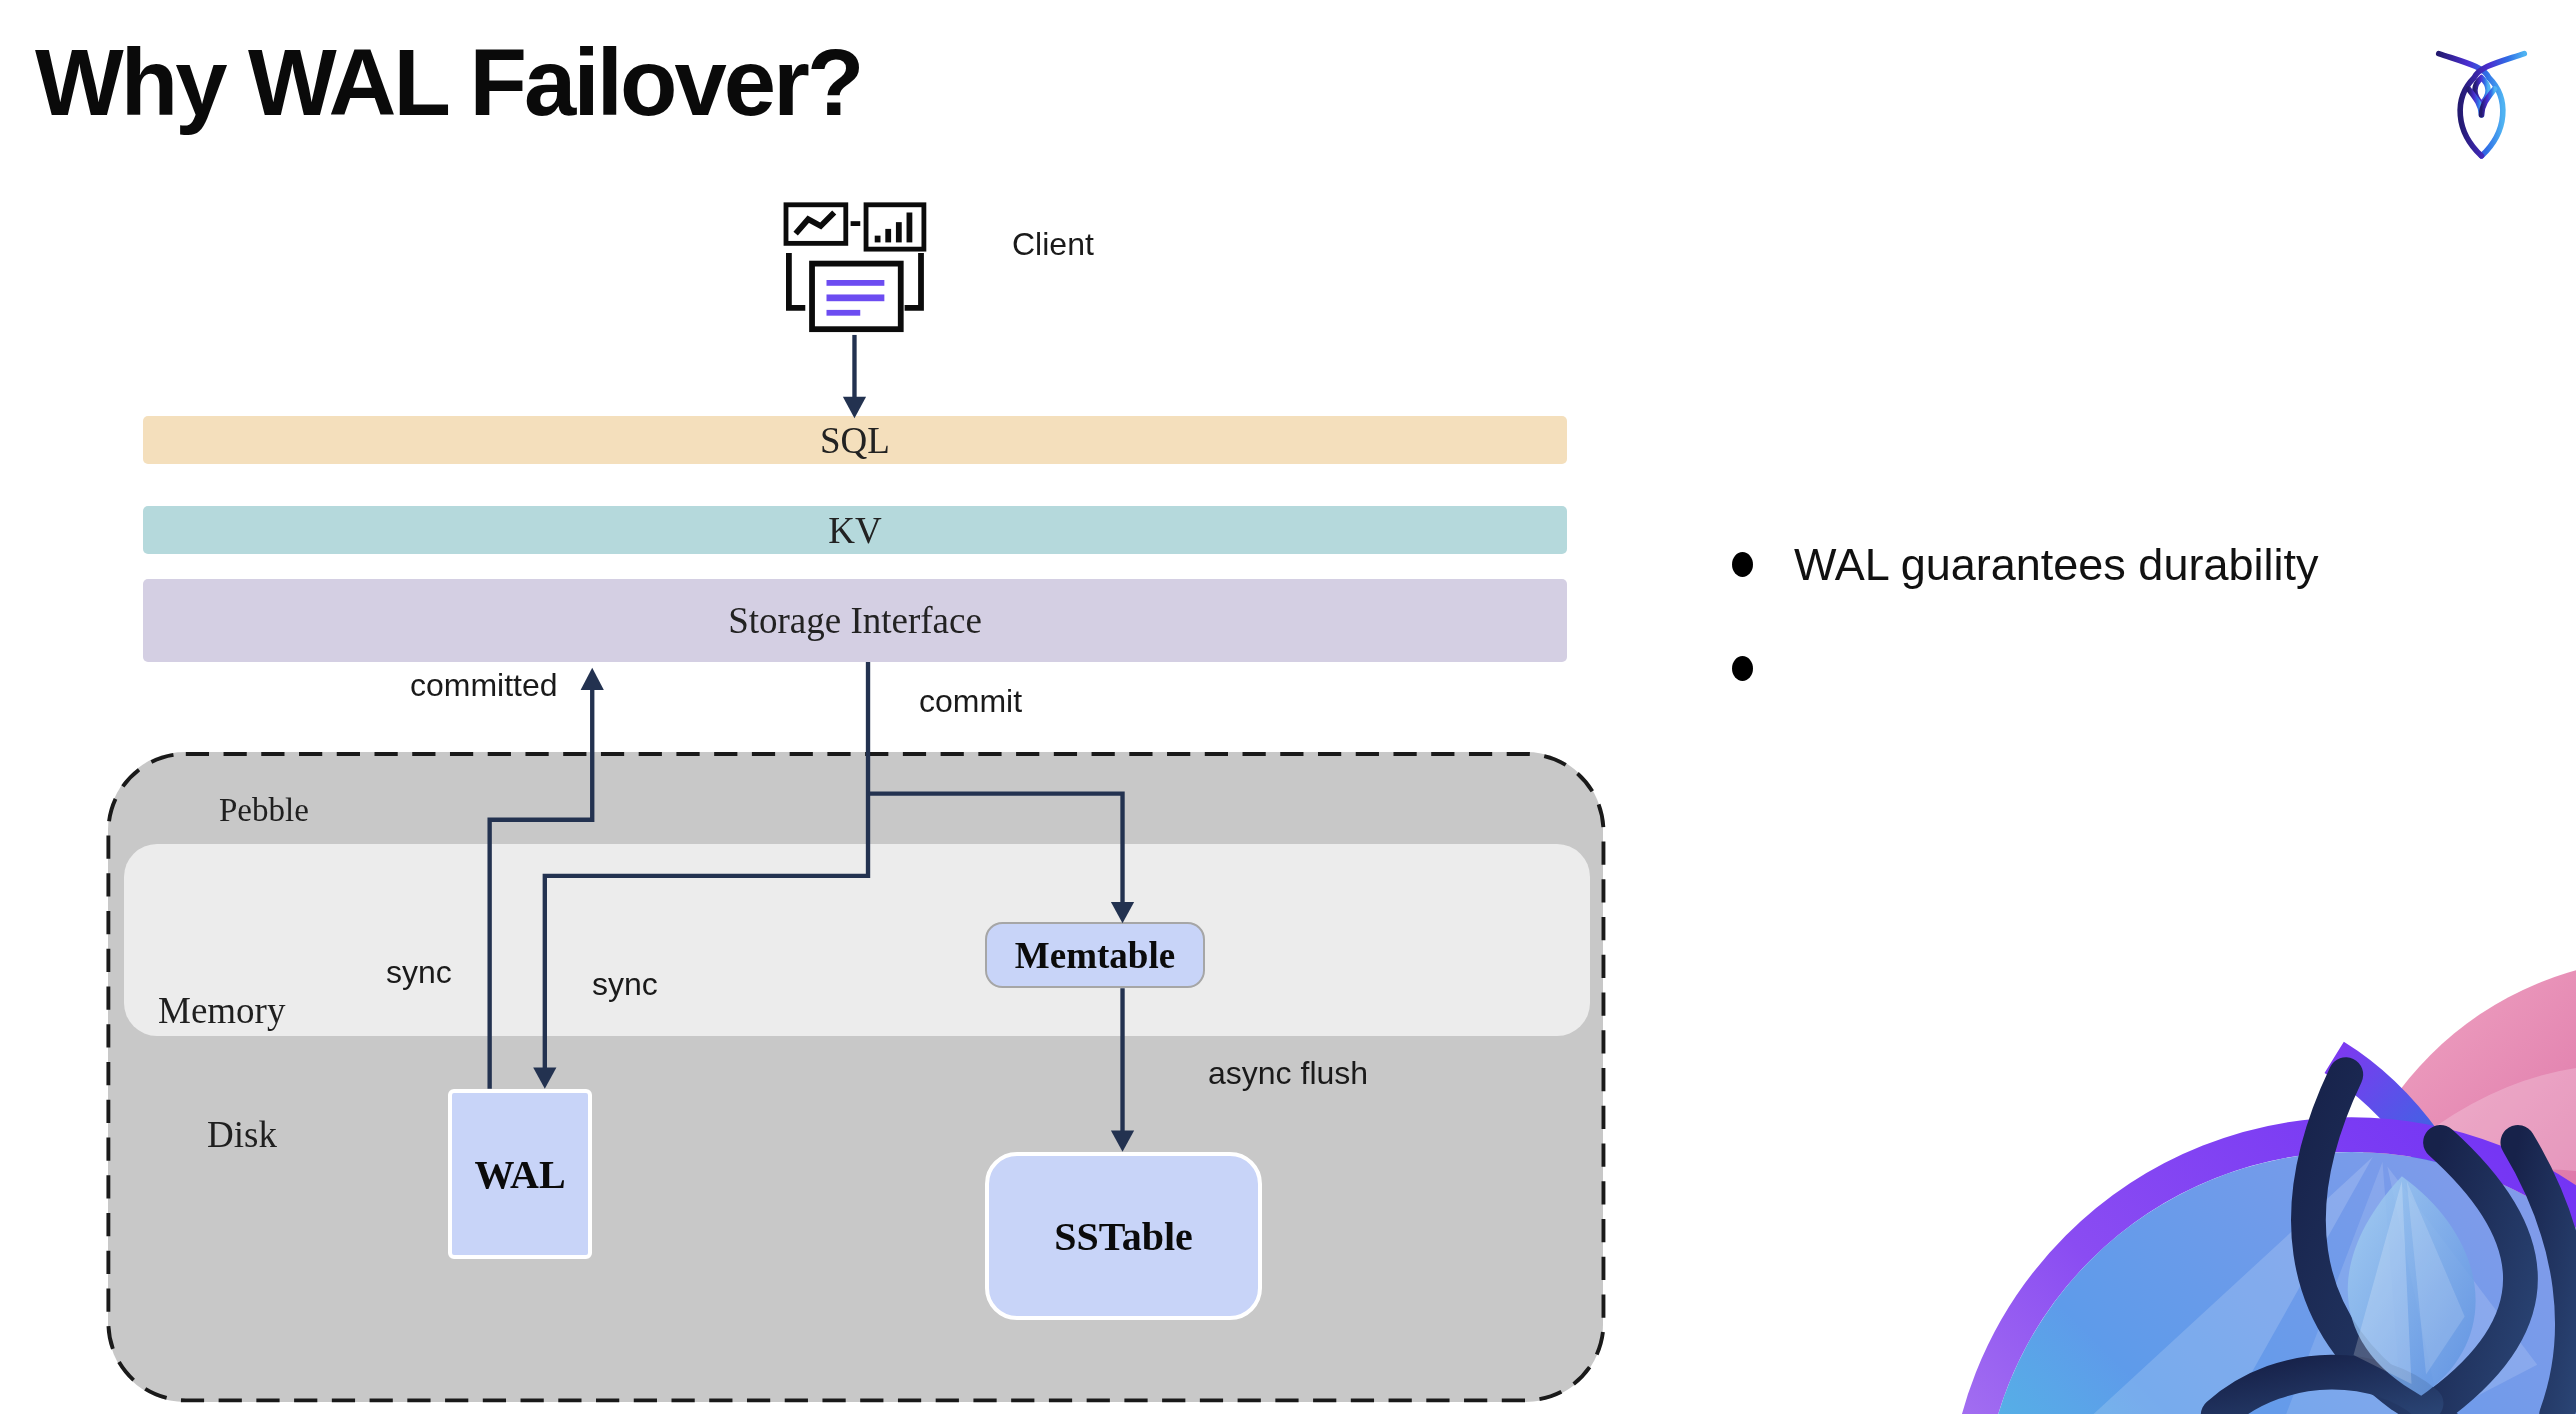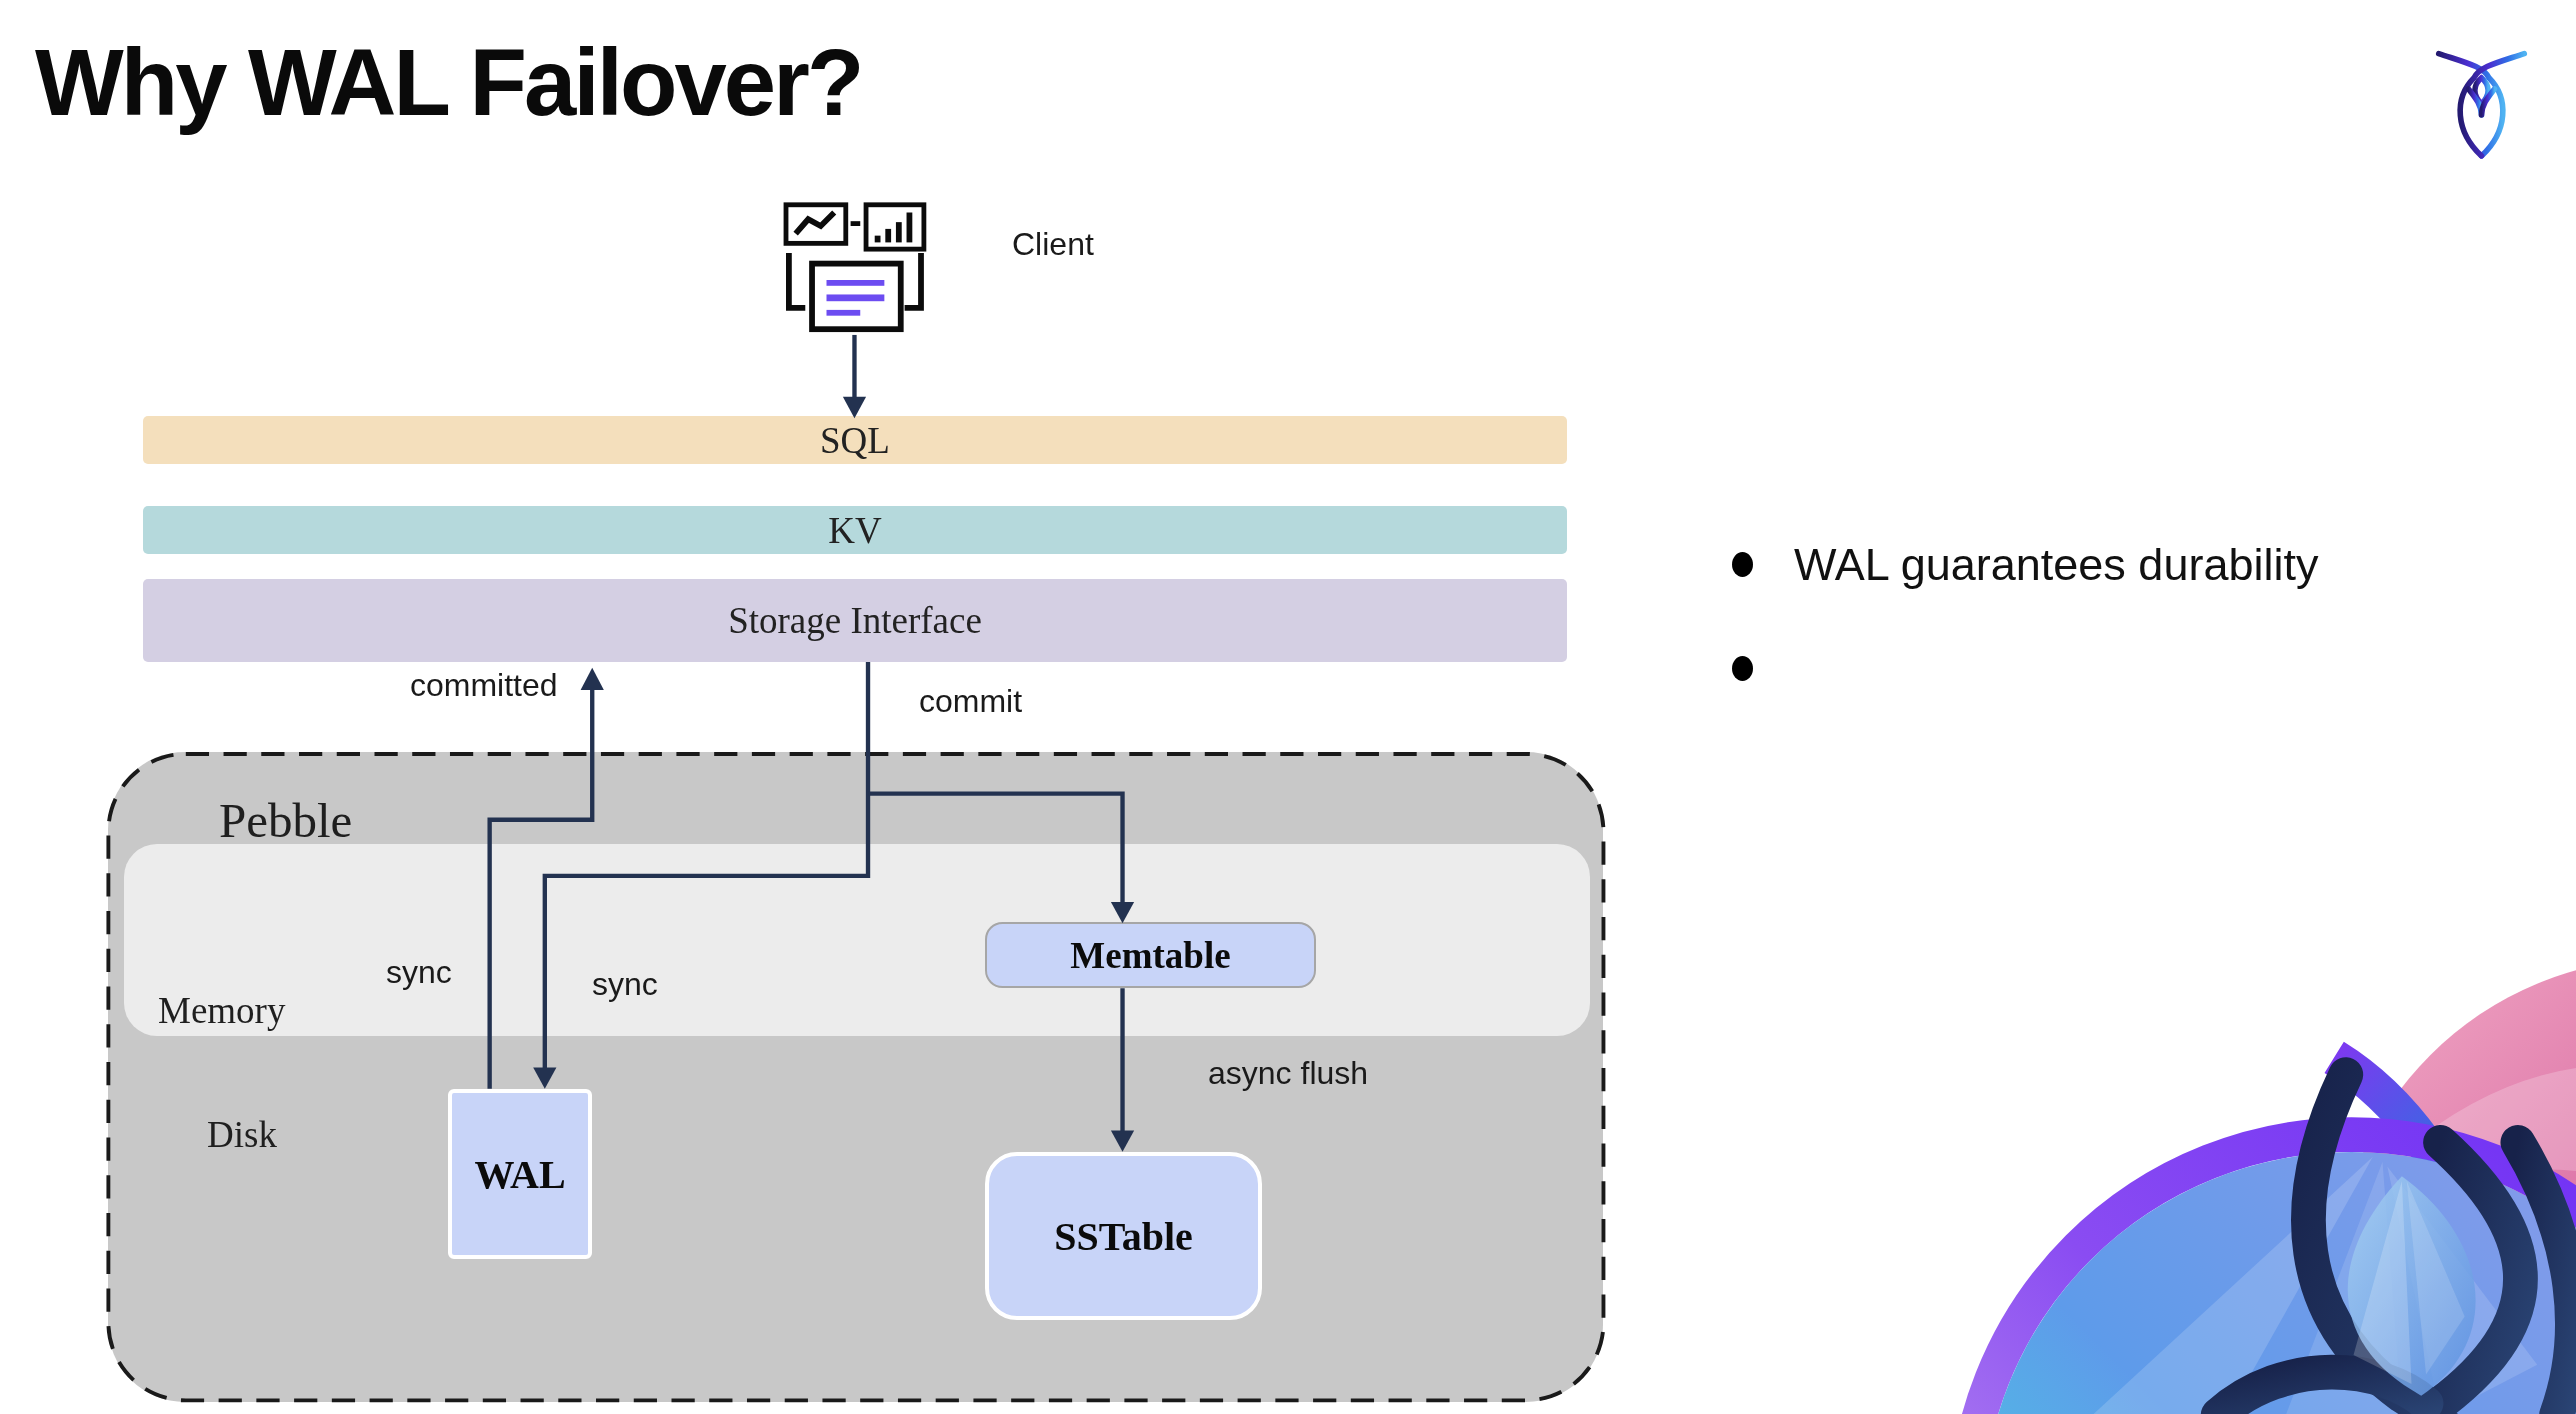--- a/index.html
+++ b/index.html
@@ -23,21 +23,21 @@
   .bar-storage{top:579px;height:83px;background:var(--storage);}
 
   
   .pebble{left:108px;top:752px;width:1495px;height:650px;border-radius:77px;background:var(--pebble_bg);}
   .memory{left:124px;top:844px;width:1466px;height:192px;border-radius:33px;background:var(--memory_bg);}
 
   
   .node{background:var(--box_blue);display:flex;align-items:center;justify-content:center;
         font-family:"Liberation Serif",serif;font-weight:700;color:#0b0b0b;box-sizing:border-box;}
   .node-wal{left:448px;top:1089px;width:144px;height:170px;border-radius:6px;border:4.8px solid #ffffff;font-size:40px;}
-  .node-memtable{left:985px;top:922px;width:331px;height:66px;border-radius:17.4px;border:2.9px solid #a6a6a6;font-size:37px;}
+  .node-memtable{left:985px;top:922px;width:220px;height:66px;border-radius:17.4px;border:2.9px solid #a6a6a6;font-size:37px;}
   .node-sstable{left:985px;top:1152px;width:277px;height:168px;border-radius:32px;border:4.8px solid #ffffff;font-size:40px;}
 
   
   .bullets{left:1732px;top:534px;width:755px;}
   .bullet-row{display:flex;align-items:flex-start;margin-bottom:43px;}
   .bullet-dot{width:21px;height:25px;border-radius:50%;background:#000;margin-top:18.4px;flex:0 0 21px;}
   .bullet-text{margin-left:41px;font-size:45px;line-height:61px;color:#111;max-width:658px;}
 
   svg{display:block;}
   .overlay{left:0;top:0;pointer-events:none;}
@@ -102,21 +102,21 @@
 </div>
 <div class="abs bar bar-kv">
   <span>KV</span>
 </div>
 <div class="abs bar bar-storage">
   <span>Storage Interface</span>
 </div>
 
 <div class="abs pebble"></div>
 <div class="abs memory"></div>
-<div class="abs lbl-serif" style="left:219px;top:792px;font-size:49px;">Pebble</div>
+<div class="abs lbl-serif" style="left:219px;top:792px;font-size:33px;">Pebble</div>
 <div class="abs lbl-serif" style="left:158px;top:989px;">Memory</div>
 <div class="abs lbl-serif" style="left:207px;top:1113px;">Disk</div>
 
 <div class="abs lbl-sans" style="left:410px;top:667px;">committed</div>
 <div class="abs lbl-sans" style="left:919px;top:683px;">commit</div>
 <div class="abs lbl-sans" style="left:386px;top:954px;">sync</div>
 <div class="abs lbl-sans" style="left:592px;top:966px;">sync</div>
 <div class="abs lbl-sans" style="left:1208px;top:1055px;">async flush</div>
 
 <div class="abs node node-wal">

